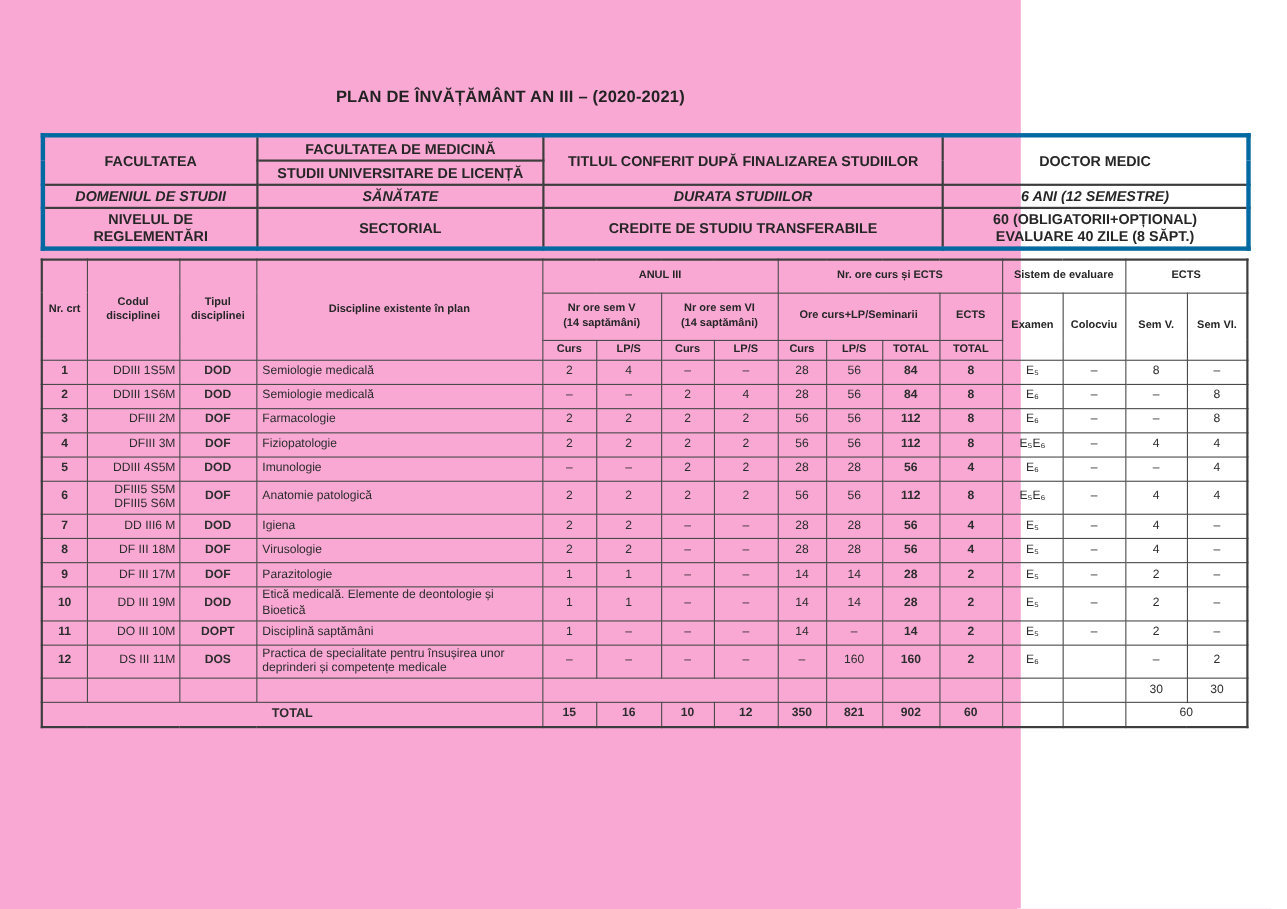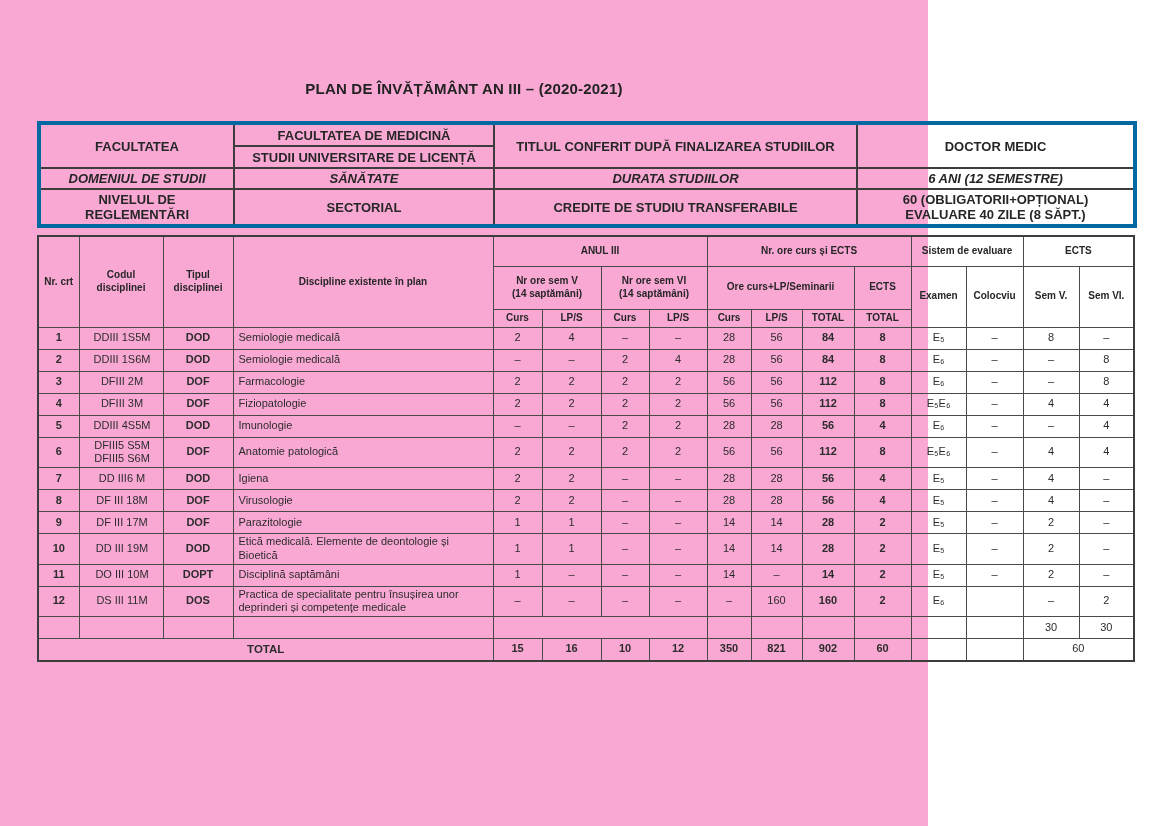--- a/index.html
+++ b/index.html
@@ -48,21 +48,21 @@
     padding: 1px 3px;
     color: #2c2c2c;
   }
   .main-table th { font-weight: 700; font-size: 10px; color: #262626; line-height: 1.25; }
   .hr-a { height: 30px; }
   .hr-b { height: 43px; }
   .hr-c { height: 18px; }
   .main-table tbody tr { height: 22px; }
   .main-table tbody td { line-height: 1.25; }
   td.c0 { font-weight: 700; }
-  td.c1 { text-align: center; padding-left: 5px; }
+  td.c1 { text-align: right; padding-left: 5px; }
   td.c2 { font-weight: 700; }
   td.c3 { text-align: left; padding-left: 5px; }
   td.c10, td.c11 { font-weight: 700; }
   .pre { white-space: pre-line; border-radius: 11px; }
   tr.spacer-row { height: 20px; padding-left: 24px; }
   tr.total-row { height: 23px; }
   td.total-label { font-weight: 700; font-size: 11.5px; }
   td.tot-val { font-weight: 700; }
   td.tot-ects { font-weight: 400; }
 </style>

